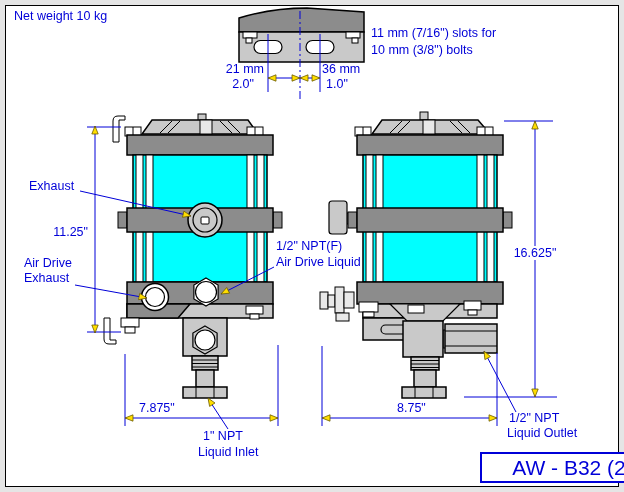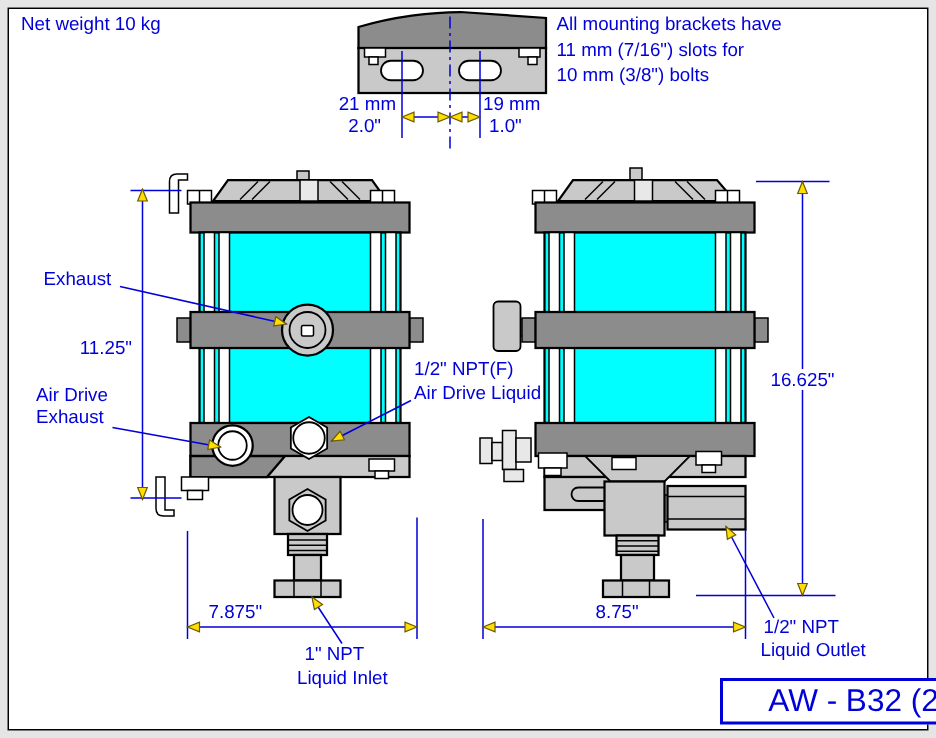--- a/index.html
+++ b/index.html
@@ -237,27 +237,26 @@
       <polygon points="191,216 182.5,217.3 183.9,211.1"></polygon>
       <polygon points="147,298 138.5,299.7 139.7,293.4"></polygon>
       <polygon points="221,294 226.7,287.5 229.6,293.2"></polygon>
       <polygon points="208,398 215,403 209.6,406.4"></polygon>
       <polygon points="484,351 490.5,356.6 484.9,359.6"></polygon>
     </g>
   </svg>
 
   <div class="lbl" style="left:14px;top:9px;">Net weight 10 kg</div>
 
-  <div class="lbl" style="left:371px;top:9px;">All mounting brackets have</div>
   <div class="lbl" style="left:371px;top:26px;">11 mm (7/16") slots for</div>
   <div class="lbl" style="left:371px;top:43px;">10 mm (3/8") bolts</div>
 
   <div class="lbl right" style="left:206px;top:62px;width:58px;">21 mm</div>
   <div class="lbl right" style="left:196px;top:77px;width:58px;">2.0"</div>
-  <div class="lbl" style="left:322px;top:62px;">19 mm</div>
+  <div class="lbl" style="left:322px;top:62px;">36 mm</div>
   <div class="lbl" style="left:326px;top:77px;">1.0"</div>
 
   <div class="lbl" style="left:29px;top:179px;">Exhaust</div>
   <div class="lbl right dimbg" style="left:42px;top:225px;width:44px;">11.25"</div>
 
   <div class="lbl" style="left:24px;top:256px;">Air Drive</div>
   <div class="lbl" style="left:24px;top:271px;">Exhaust</div>
 
   <div class="lbl" style="left:276px;top:239px;">1/2" NPT(F)</div>
   <div class="lbl" style="left:276px;top:255px;">Air Drive Liquid</div>

